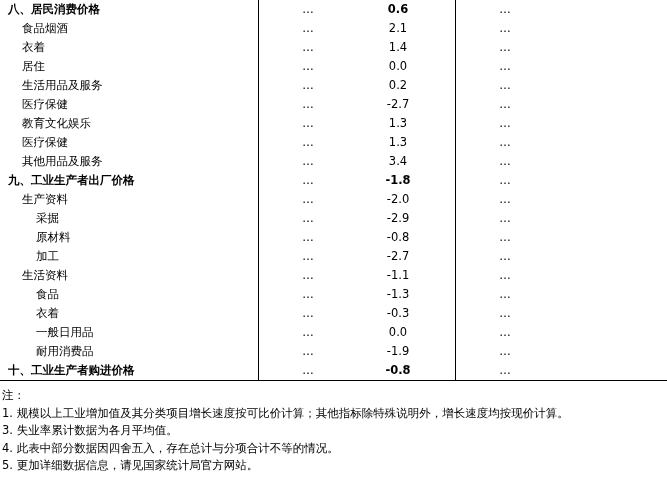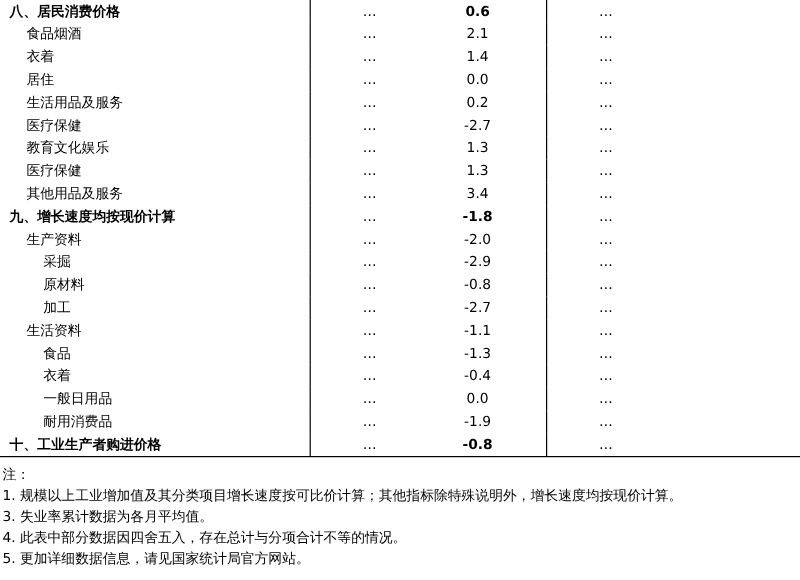--- a/index.html
+++ b/index.html
@@ -136,21 +136,21 @@
           <td class="c-val2">1.4</td>
         </tr>
         <tr>
           <td class="c-label lvl1">其他用品及服务</td>
           <td class="c-dots1 dots rule-left">…</td>
           <td class="c-val1">3.4</td>
           <td class="c-dots2 dots rule-left">…</td>
           <td class="c-val2">3.4</td>
         </tr>
         <tr>
-          <td class="c-label lvl0 bold">九、增长速度均按现价计算</td>
+          <td class="c-label lvl0 bold">九、工业生产者出厂价格</td>
           <td class="c-dots1 dots rule-left">…</td>
           <td class="c-val1 bold">-1.8</td>
           <td class="c-dots2 dots rule-left">…</td>
           <td class="c-val2 bold">-1.9</td>
         </tr>
         <tr>
           <td class="c-label lvl1">生产资料</td>
           <td class="c-dots1 dots rule-left">…</td>
           <td class="c-val1">-2.0</td>
           <td class="c-dots2 dots rule-left">…</td>
@@ -187,21 +187,21 @@
         <tr>
           <td class="c-label lvl2">食品</td>
           <td class="c-dots1 dots rule-left">…</td>
           <td class="c-val1">-1.3</td>
           <td class="c-dots2 dots rule-left">…</td>
           <td class="c-val2">-0.9</td>
         </tr>
         <tr>
           <td class="c-label lvl2">衣着</td>
           <td class="c-dots1 dots rule-left">…</td>
-          <td class="c-val1">-0.4</td>
+          <td class="c-val1">-0.3</td>
           <td class="c-dots2 dots rule-left">…</td>
           <td class="c-val2">0.1</td>
         </tr>
         <tr>
           <td class="c-label lvl2">一般日用品</td>
           <td class="c-dots1 dots rule-left">…</td>
           <td class="c-val1">0.0</td>
           <td class="c-dots2 dots rule-left">…</td>
           <td class="c-val2">0.0</td>
         </tr>

